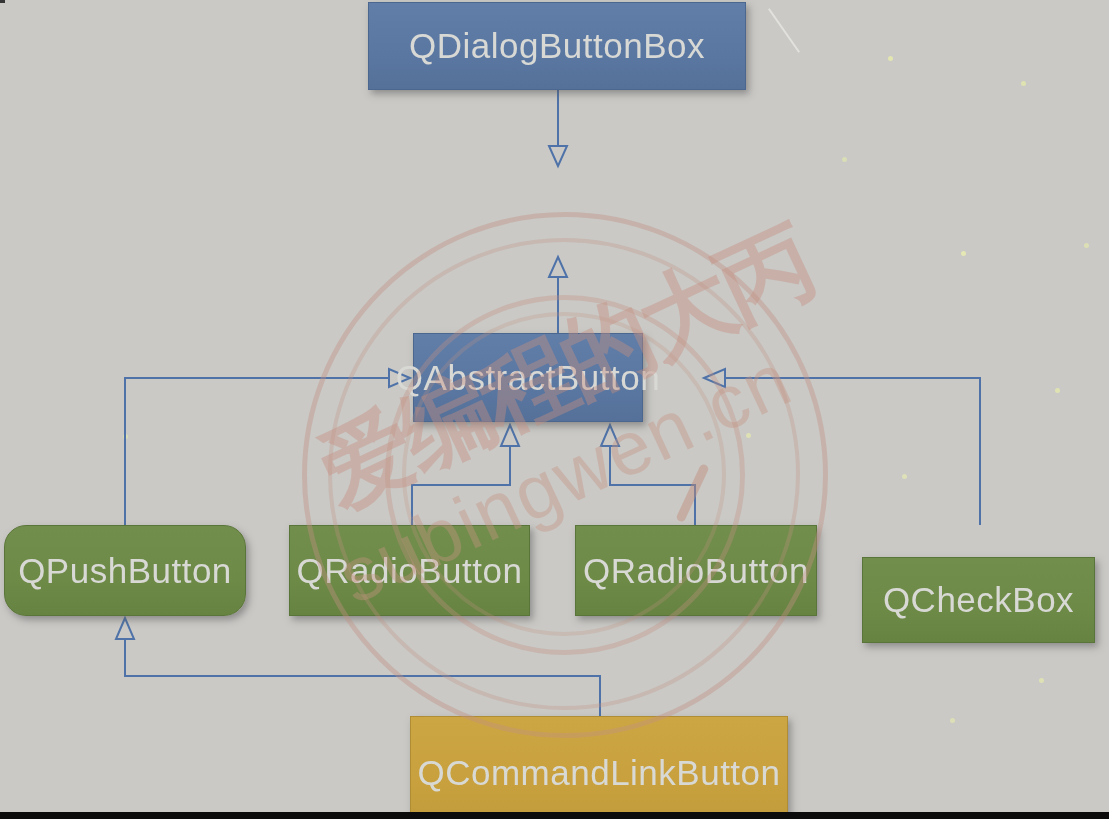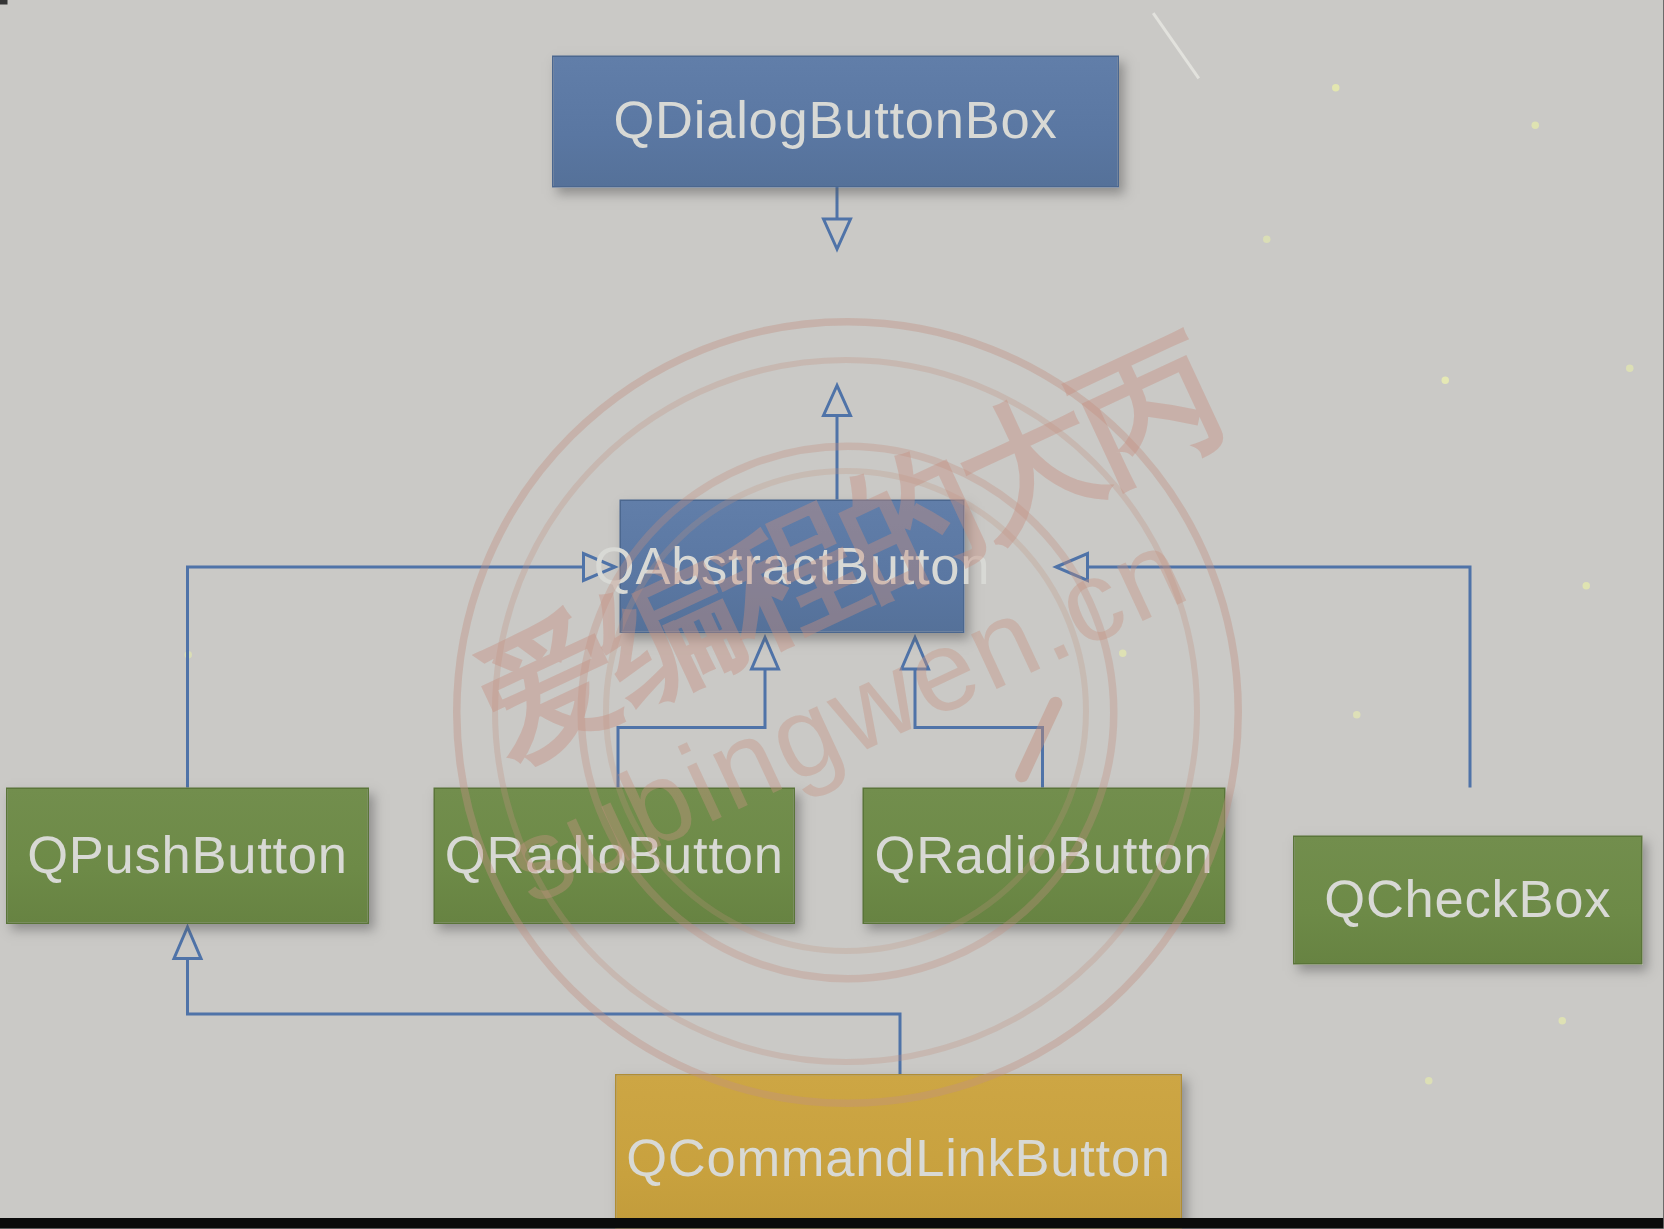--- a/index.html
+++ b/index.html
@@ -12,24 +12,24 @@
   .node{
     position:absolute;display:flex;align-items:center;justify-content:center;
     color:#d8d9d5;font-size:35px;letter-spacing:0.5px;
     box-shadow:3px 4px 7px rgba(85,85,85,0.5);
     box-sizing:border-box;white-space:nowrap;
   }
   .c-blue{background:linear-gradient(180deg,#617ea9 0%,#5a77a2 60%,#557199 100%);border:1px solid #4b678f;}
   .c-dark{background:linear-gradient(180deg,#435a77 0%,#3e5571 60%,#394f6a 100%);border:1px solid #2c3f56;}
   .c-green{background:linear-gradient(180deg,#728e4d 0%,#6d8a47 60%,#678342 100%);border:1px solid #5a7539;}
   .c-gold{background:linear-gradient(180deg,#cda644 0%,#c8a13e 60%,#c09a3a 100%);border:1px solid #b08d34;}
-  .n-dialog  {left:368px;top:2px;  width:378px;height:88px;margin-top:35px;}
+  .n-dialog  {left:368px;top:2px;  width:378px;height:88px;}
   .n-widget  {left:473px;top:167px;width:174px;height:89px;}
   .n-abstract{left:413px;top:333px;width:230px;height:89px;}
-  .n-push    {left:4px;  top:525px;width:242px;height:91px;}
+  .n-push    {left:4px;  top:525px;width:242px;height:91px;border-radius:22px;}
   .n-tool    {left:289px;top:525px;width:241px;height:91px;}
   .n-radio   {left:575px;top:525px;width:242px;height:91px;}
   .n-check   {left:862px;top:525px;width:233px;height:86px;margin-top:32px;}
   .n-cmd     {left:410px;top:716px;width:378px;height:113px;}
   
   .edges{position:absolute;left:0;top:0;width:1109px;height:819px;}
   .edges polyline,.edges line{fill:none;stroke:#4f73a8;stroke-width:2;}
   .edges polygon{fill:#cac9c6;stroke:#4f73a8;stroke-width:2;}
   
   .wm{position:absolute;pointer-events:none;}

